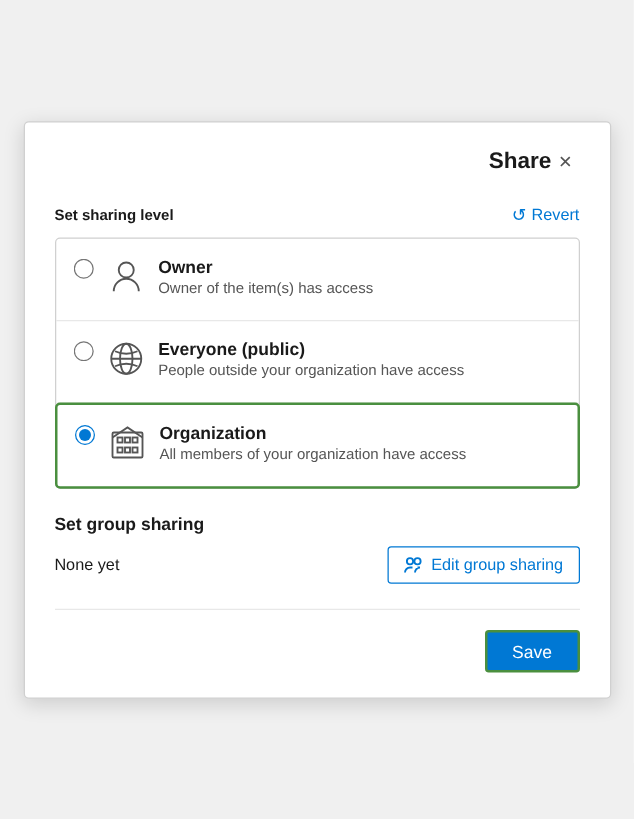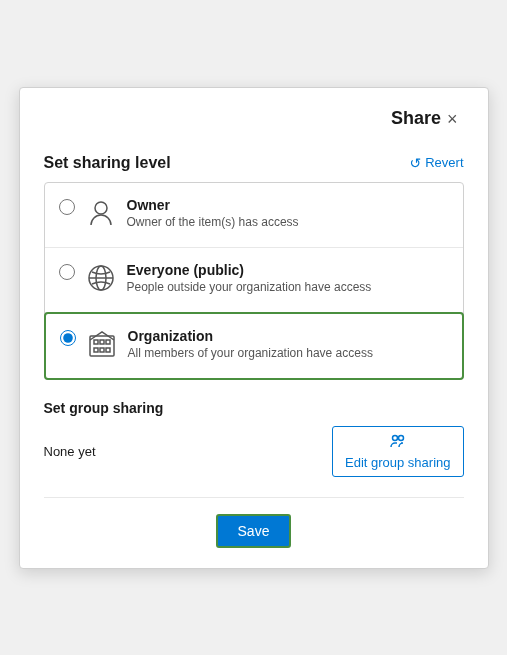--- a/index.html
+++ b/index.html
@@ -41,21 +41,21 @@
       padding: 2px 6px;
     }
 
     .section-header {
       display: flex;
       justify-content: space-between;
       align-items: center;
       margin-bottom: 10px;
     }
     .section-label {
-      font-size: 16px;
+      font-size: 12px;
       font-weight: 600;
       color: #1a1a1a;
     }
     .revert-btn {
       background: none;
       border: none;
       cursor: pointer;
       color: #0078d4;
       font-size: 13px;
       display: flex;
@@ -142,31 +142,29 @@
       background: #ffffff;
       border: 1px solid #0078d4;
       color: #0078d4;
       font-size: 13px;
       padding: 6px 12px;
       border-radius: 3px;
       cursor: pointer;
       display: flex;
       align-items: center;
       gap: 6px;
-      flex-direction: column;
     }
 
     .dialog-footer {
       display: flex;
       justify-content: flex-end;
       align-items: center;
       gap: 8px;
       border-top: 1px solid #e8e8e8;
       padding-top: 16px;
-      flex-direction: column;
     }
     .save-btn {
       background: #0078d4;
       color: #fff;
       border: 2px solid #4a8f3f;
       font-size: 14px;
       padding: 7px 20px;
       border-radius: 3px;
       cursor: pointer;
       font-weight: 500;

